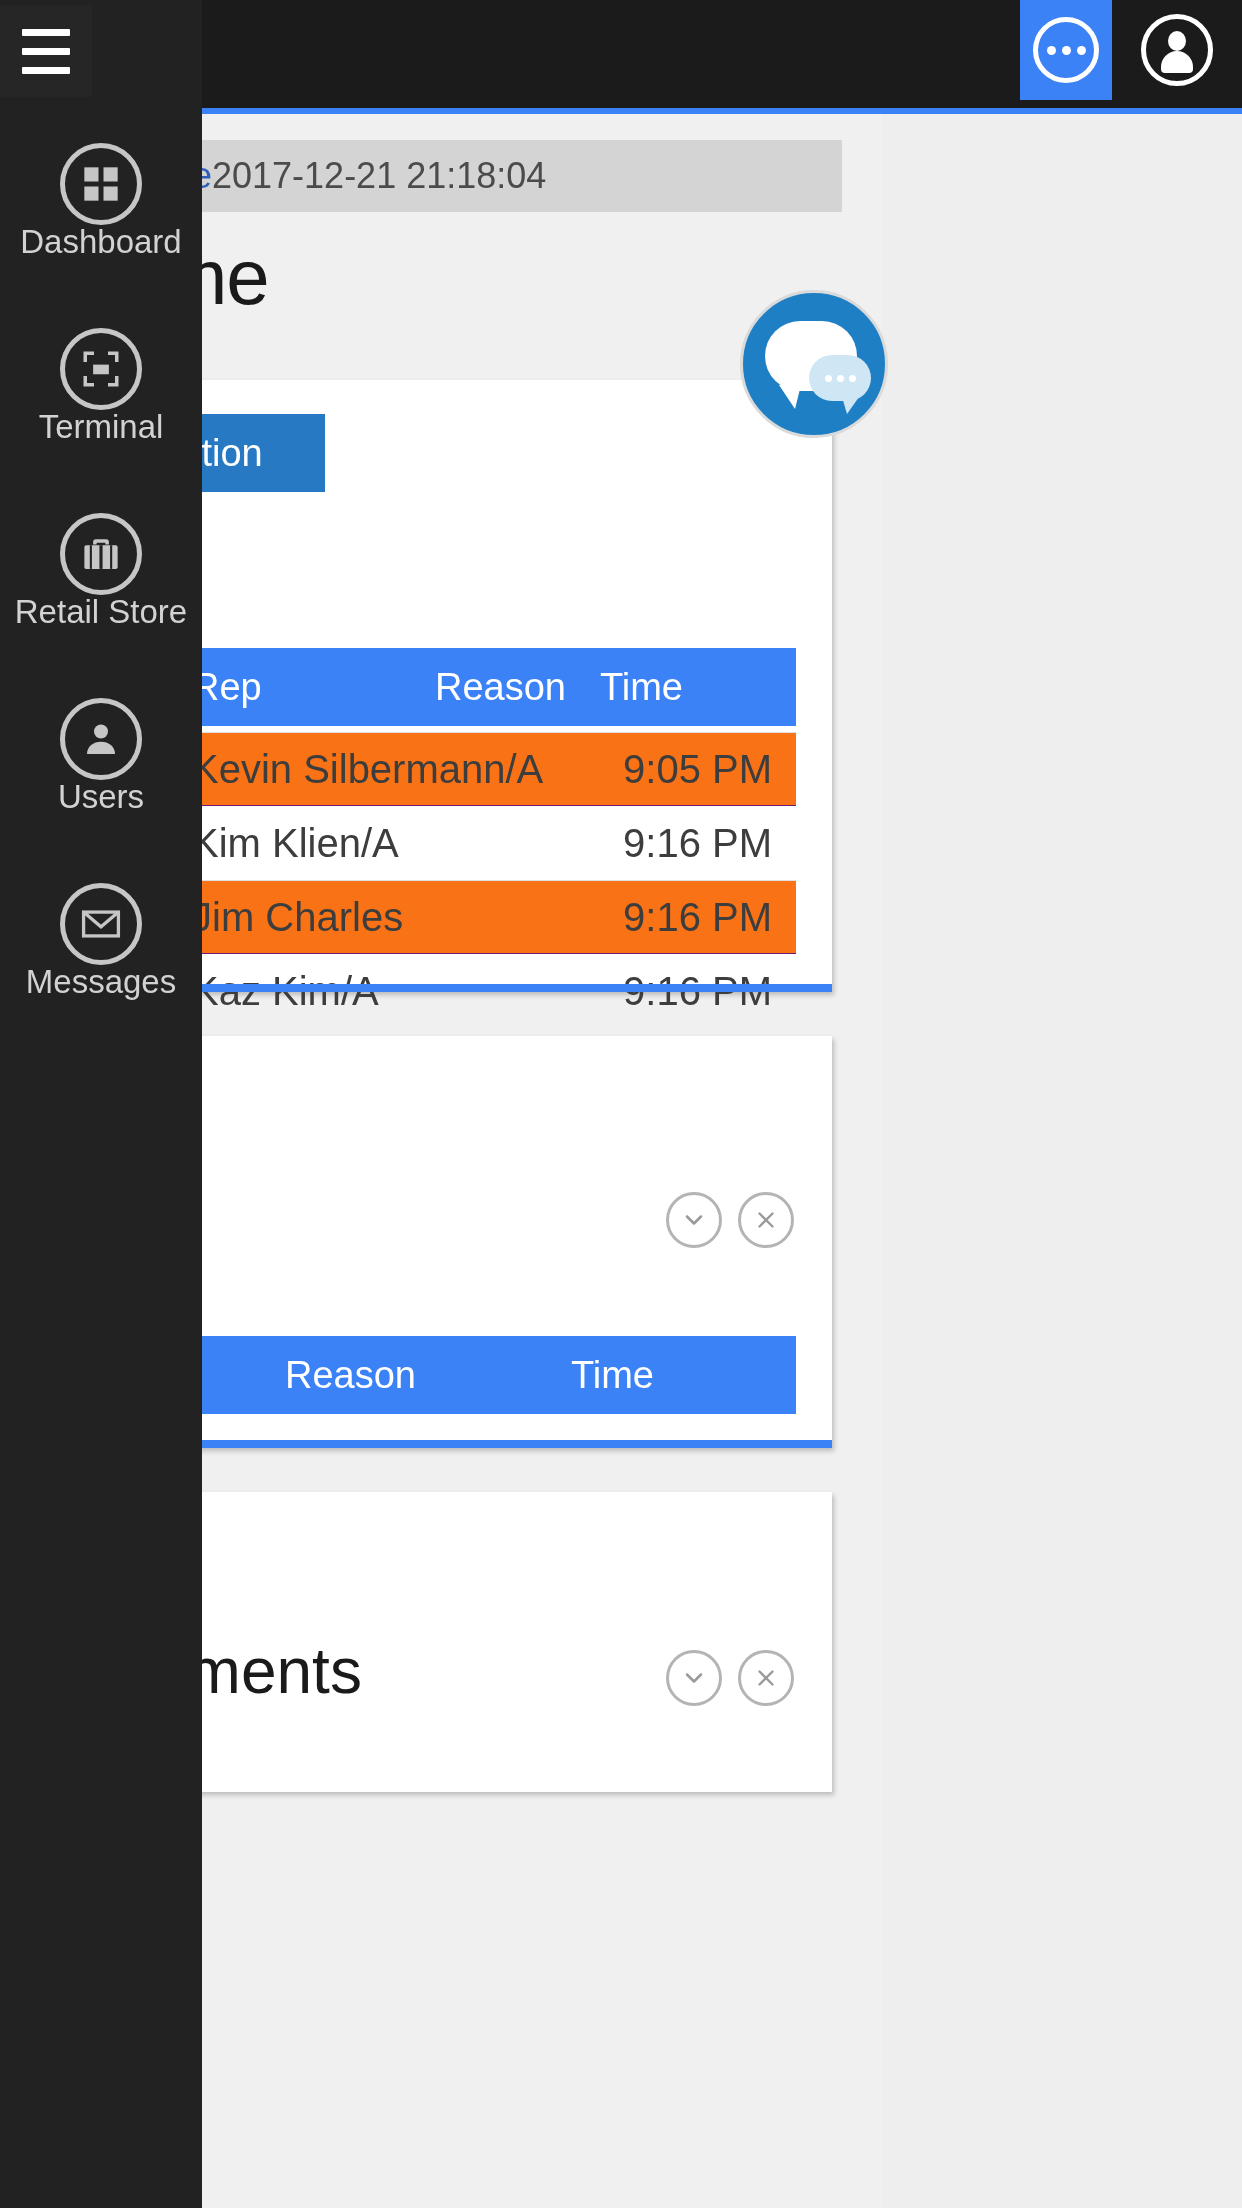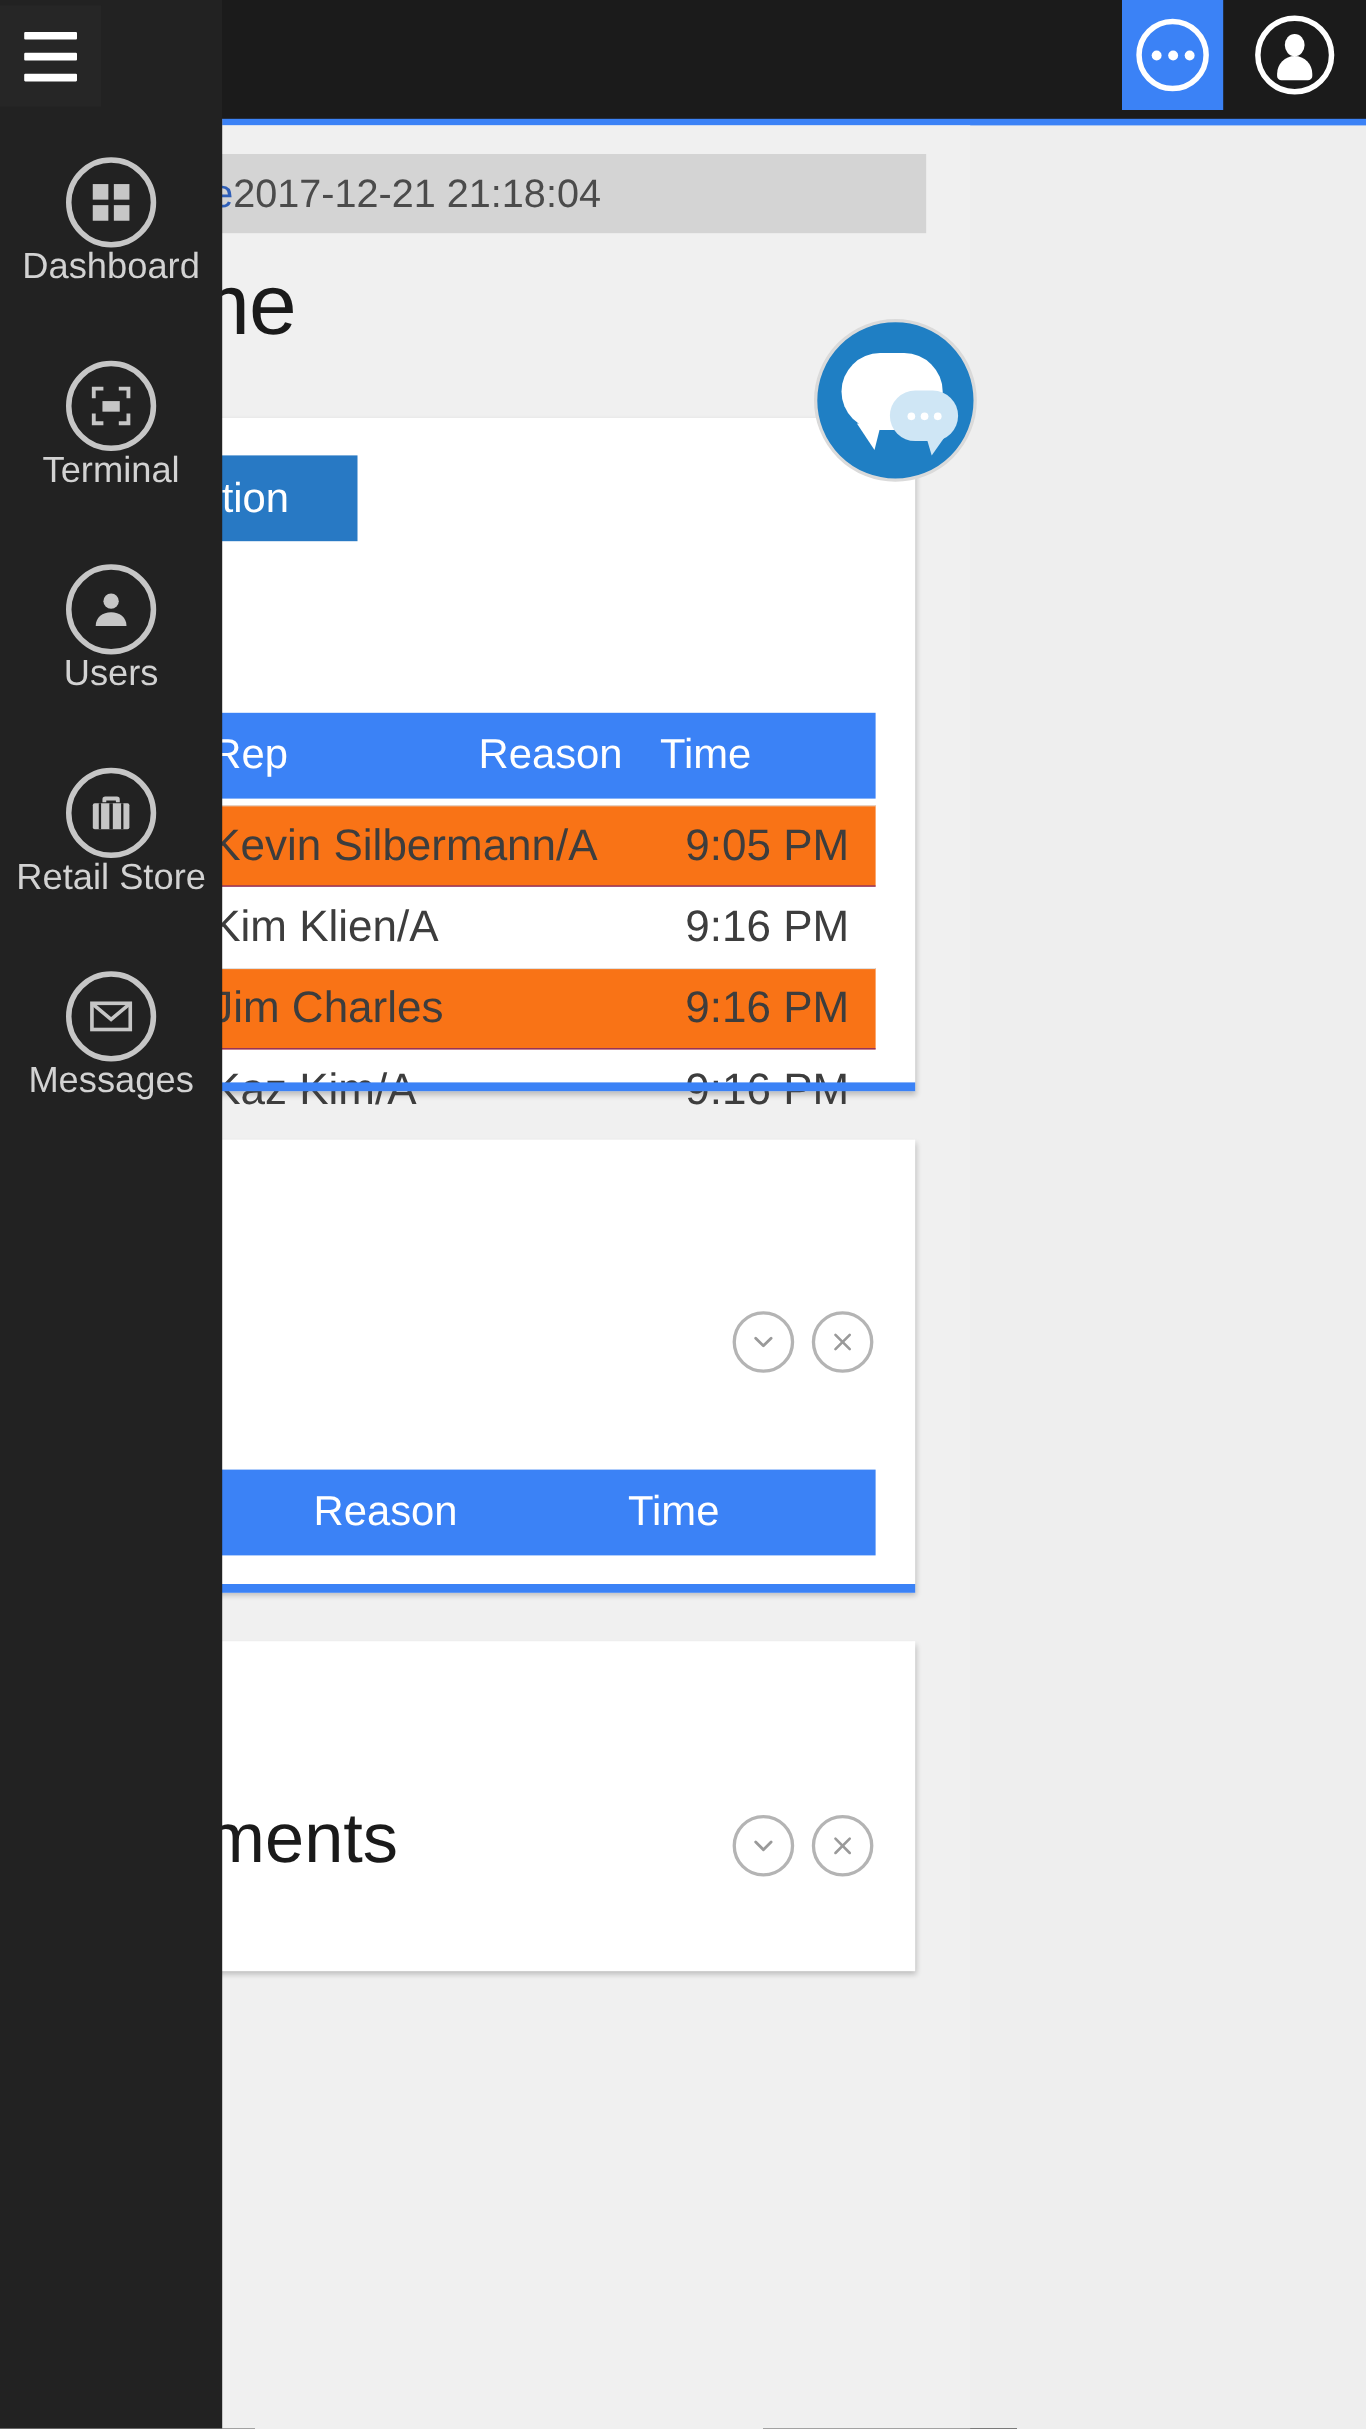--- a/index.html
+++ b/index.html
@@ -378,39 +378,39 @@
           <polyline points="21,16 21,21 16,21"></polyline>
           <polyline points="8,21 3,21 3,16"></polyline>
           <rect x="7.5" y="9.5" width="9" height="5.5" fill="#c6c6c6" stroke="none"></rect>
         </svg>
       </span>
       <span class="nav-label">Terminal</span>
     </div>
 
     <div class="nav-item">
       <span class="nav-icon">
-        <svg width="40" height="40" viewBox="0 0 24 24" fill="#c6c6c6">
-          <circle cx="12" cy="7.5" r="4.2"></circle>
-          <path d="M3.6 21c0-4.6 3.8-7.4 8.4-7.4s8.4 2.8 8.4 7.4z"></path>
-        </svg>
-      </span>
-      <span class="nav-label">Users</span>
-    </div>
-
-    <div class="nav-item">
-      <span class="nav-icon">
         <svg width="42" height="42" viewBox="0 0 24 24" fill="#c6c6c6">
           <path d="M9 3.5h6a1.5 1.5 0 0 1 1.5 1.5v1.5h-2V5.5h-5V6.5h-2V5A1.5 1.5 0 0 1 9 3.5z"></path>
           <rect x="2.5" y="7" width="19" height="13.5" rx="1"></rect>
           <rect x="11.1" y="7" width="1.8" height="13.5" fill="#222222"></rect>
           <rect x="5.6" y="7" width="1.2" height="13.5" fill="#222222"></rect>
           <rect x="17.2" y="7" width="1.2" height="13.5" fill="#222222"></rect>
         </svg>
       </span>
       <span class="nav-label">Retail Store</span>
+    </div>
+
+    <div class="nav-item">
+      <span class="nav-icon">
+        <svg width="40" height="40" viewBox="0 0 24 24" fill="#c6c6c6">
+          <circle cx="12" cy="7.5" r="4.2"></circle>
+          <path d="M3.6 21c0-4.6 3.8-7.4 8.4-7.4s8.4 2.8 8.4 7.4z"></path>
+        </svg>
+      </span>
+      <span class="nav-label">Users</span>
     </div>
 
     <div class="nav-item">
       <span class="nav-icon">
         <svg width="44" height="44" viewBox="0 0 24 24" fill="none" stroke="#c6c6c6" stroke-width="1.8">
           <rect x="2.5" y="5.5" width="19" height="13"></rect>
           <polyline points="2.5,5.5 12,13.5 21.5,5.5"></polyline>
         </svg>
       </span>
       <span class="nav-label">Messages</span>

